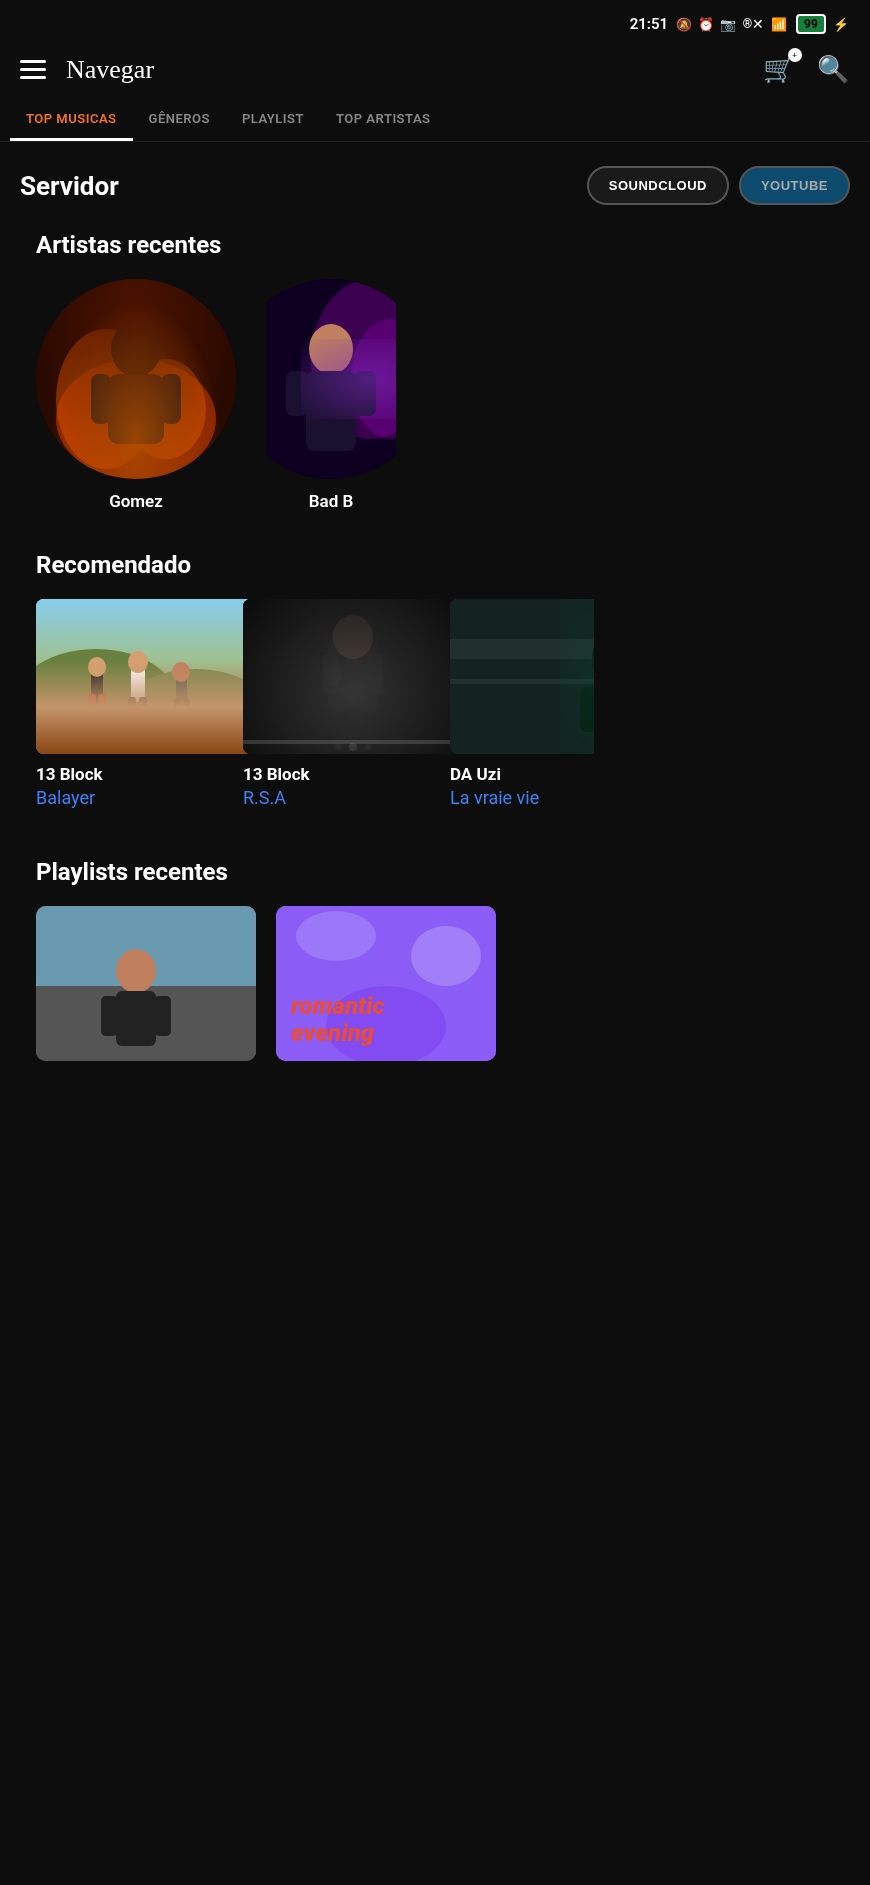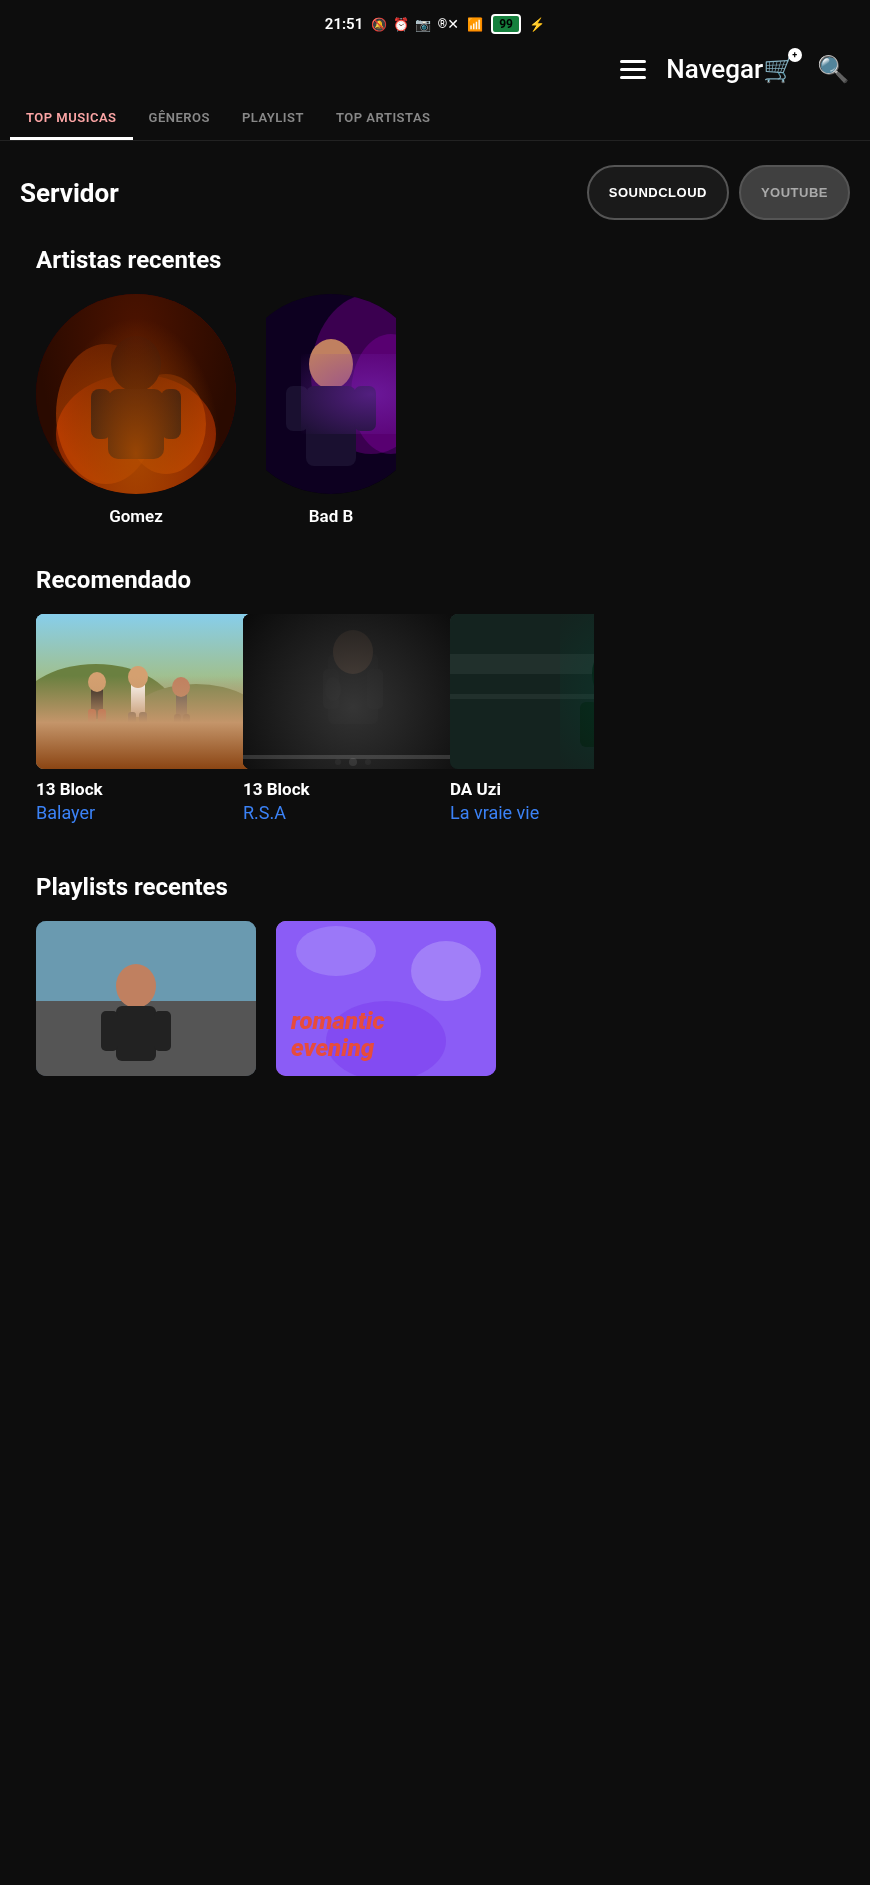--- a/index.html
+++ b/index.html
@@ -12,21 +12,21 @@
       width: 870px;
       min-height: 1885px;
       overflow-x: hidden;
     }
 
     
     .status-bar {
       background: #0d0d0d;
       padding: 8px 20px 4px;
       display: flex;
-      justify-content: center;
+      justify-content: flex-end;
       align-items: center;
       height: 44px;
     }
     .status-left {
       display: flex;
       align-items: center;
       gap: 8px;
       font-size: 15px;
       font-weight: 600;
       color: #fff;
@@ -52,21 +52,22 @@
       font-weight: bold;
       color: #000;
     }
 
     
     .header {
       background: #0d0d0d;
       padding: 10px 20px 12px;
       display: flex;
       align-items: center;
-      justify-content: flex-end;
+      justify-content: space-between;
+      font-family: Liberation Serif, serif;
     }
     .header-left {
       display: flex;
       align-items: center;
       gap: 20px;
     }
     .hamburger {
       display: flex;
       flex-direction: column;
       gap: 5px;
@@ -124,21 +125,21 @@
       padding: 14px 16px 12px;
       font-size: 13px;
       font-weight: 600;
       color: #888;
       cursor: pointer;
       white-space: nowrap;
       border-bottom: 3px solid transparent;
       letter-spacing: 0.5px;
     }
     .tab.active {
-      color: #fca5a5;
+      color: #f97316;
       border-bottom: 3px solid #fff;
     }
 
     
     .content {
       padding: 0;
     }
 
     
     .servidor-section {
@@ -150,35 +151,35 @@
     .servidor-title {
       font-size: 26px;
       font-weight: 700;
       color: #fff;
     }
     .servidor-buttons {
       display: flex;
       gap: 10px;
     }
     .server-btn {
-      padding: 18px 20px;
+      padding: 10px 20px;
       border-radius: 30px;
       font-size: 13px;
       font-weight: 600;
       cursor: pointer;
       border: none;
       letter-spacing: 0.5px;
     }
     .server-btn.active {
       background: #1a1a1a;
       color: #fff;
       border: 2px solid #555;
     }
     .server-btn.inactive {
-      background: #404040;
+      background: #0c4a6e;
       color: #aaa;
       border: 2px solid #555;
     }
 
     
     .section {
       padding: 10px 36px 20px;
     }
     .section-title {
       font-size: 24px;

